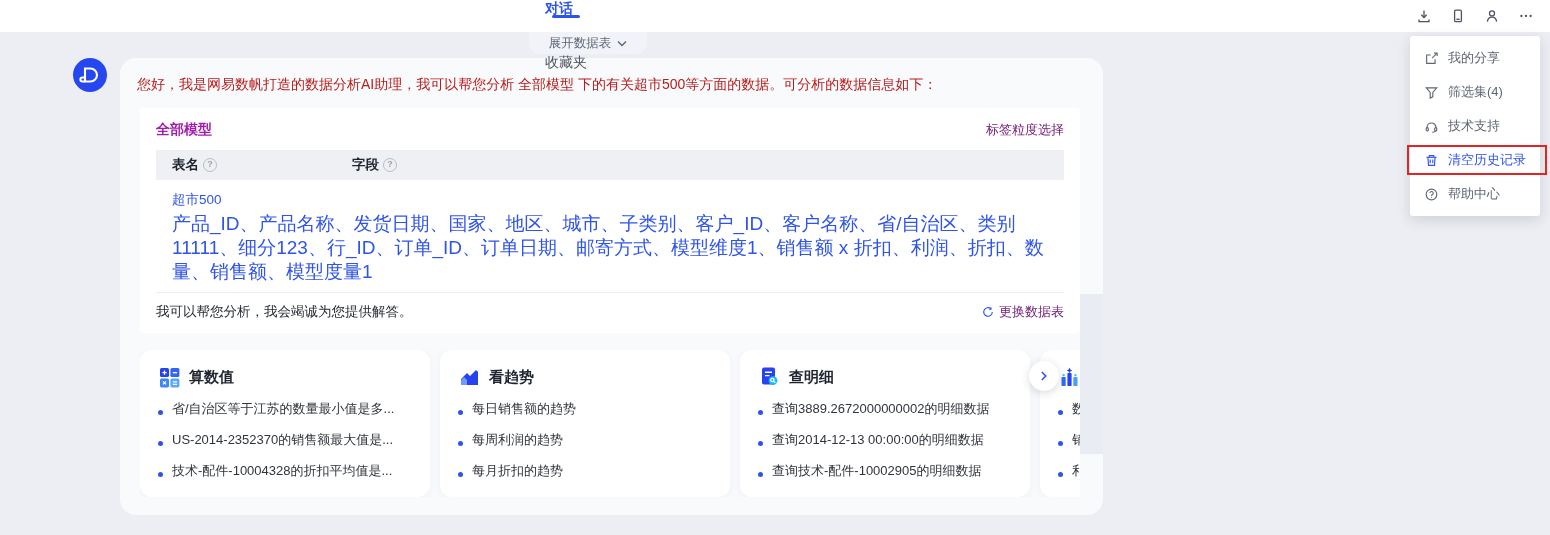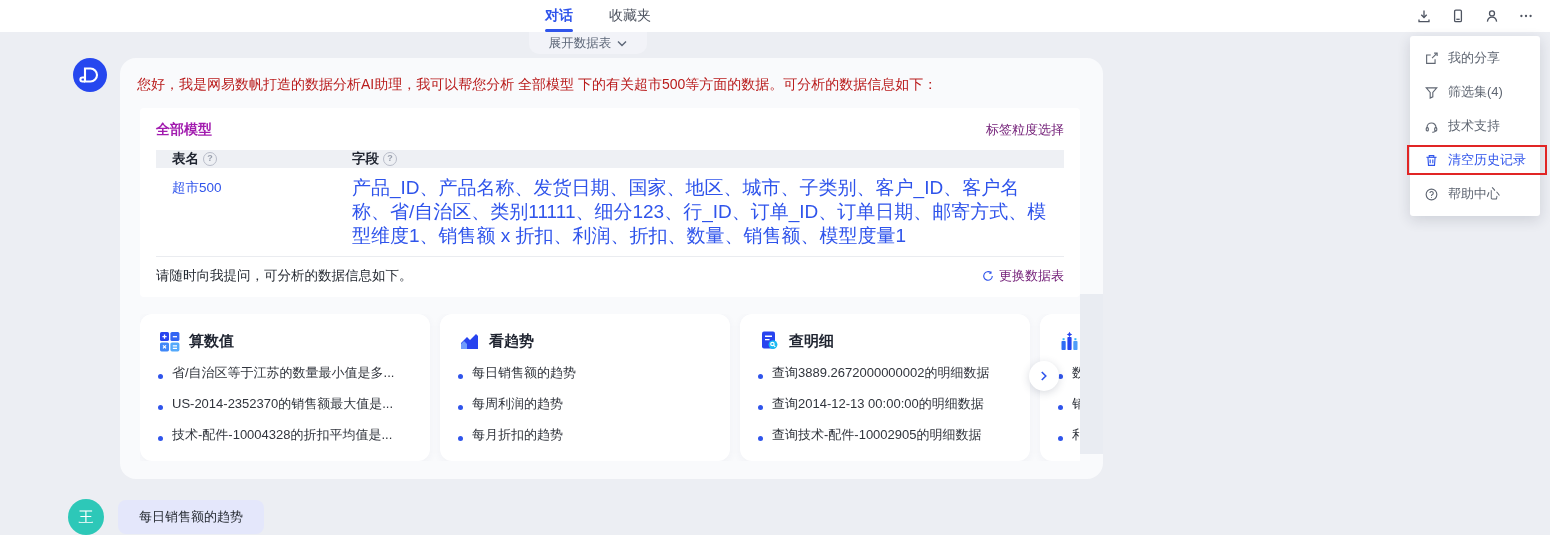--- a/index.html
+++ b/index.html
@@ -1,21 +1,21 @@
 <!DOCTYPE html>
 <html><head>
 <meta charset="utf-8">
 <style>
   html,body{margin:0;padding:0;}
   .stage{position:relative;width:1550px;height:535px;background:#eceef3;overflow:hidden;
          font-family:"Liberation Sans",sans-serif;color:#262b33;}
 
   
   .topbar{position:absolute;left:0;top:0;width:1550px;height:32px;background:#fff;z-index:10;}
-  .tabs{position:absolute;left:545px;top:0;height:32px;display:flex;gap:36px;}
+  .tabs{position:absolute;left:545px;top:0;height:32px;display:flex;gap:36px;flex-direction:column;}
   .tab{position:relative;display:flex;align-items:center;font-size:14px;color:#4c525e;cursor:pointer;}
   .tab.active{color:#2f54eb;font-weight:bold;}
   .tab.active::after{content:"";position:absolute;left:50%;transform:translateX(-50%);bottom:0;
                      width:28px;height:3px;border-radius:2px;background:#2f54eb;}
   .top-icons{position:absolute;right:16px;top:0;height:32px;display:flex;align-items:center;gap:18px;}
   .tico{width:16px;height:16px;display:flex;align-items:center;justify-content:center;cursor:pointer;}
 
   .expand-pill{position:absolute;left:529px;top:32px;width:118px;height:22px;background:#f2f3f8;
                border-radius:0 0 10px 10px;display:flex;align-items:center;justify-content:center;
                gap:6px;font-size:12.5px;color:#5c6677;z-index:9;cursor:pointer;}
@@ -36,28 +36,28 @@
   .avatar-ai{width:34px;height:34px;border-radius:50%;background:#2647ef;flex:none;
              display:flex;align-items:center;justify-content:center;}
   .msg-card{position:relative;width:983px;background:#f9fafc;border-radius:16px;padding:16px 0 18px;}
   .greeting{margin:0 20px 0 17px;font-size:14px;line-height:20px;color:#b91c1c;}
 
   .model-panel{margin:14px 23px 0 20px;background:#fff;border-radius:4px;padding:12px 16px;}
   .phead{display:flex;justify-content:space-between;align-items:center;height:20px;}
   .ptitle{font-size:14px;font-weight:600;color:#a21caf;}
   .blue-link{color:#701a75;font-size:13px;cursor:pointer;text-decoration:none;display:inline-flex;
              align-items:center;gap:5px;}
-  .thead{display:flex;align-items:center;background:#eef0f4;height:18px;margin-top:10px;padding:0 16px;}
+  .thead{display:flex;align-items:center;background:#eef0f4;height:30px;margin-top:10px;padding:0 16px;}
   .th{display:flex;align-items:center;gap:4px;font-size:13.5px;font-weight:600;color:#1f2430;}
   .c1{width:180px;flex:none;}
   .c2{flex:1;}
   .qmark{width:12px;height:12px;border:1px solid #b9bdc9;border-radius:50%;color:#9aa0ad;
          font-size:9px;line-height:11px;text-align:center;flex:none;}
   .qmark::after{content:"?";}
-  .trow{display:flex;padding:8px 16px;}
+  .trow{display:flex;padding:8px 16px;flex-direction:column;}
   .tname{font-size:13.5px;color:#2f54eb;line-height:24px;cursor:pointer;}
   .fields{font-size:19px;color:#2f54eb;line-height:24px;cursor:pointer;}
   .pdivider{border-top:1px solid #eaecf0;margin-top:0px;}
   .tfoot{display:flex;justify-content:space-between;align-items:center;padding-top:10px;height:18px;
          font-size:13.5px;color:#262b33;}
 
   .cards-viewport{margin:17px 0 0 20px;width:940px;overflow:hidden;}
   .cards-track{display:flex;gap:10px;width:1200px;}
   .s-card{width:290px;flex:none;box-sizing:border-box;background:#fff;border-radius:12px;
           padding:16px 18px 12px;height:147px;box-shadow:0 2px 8px rgba(50,60,90,.05);}
@@ -217,21 +217,21 @@
             </div>
           </div>
           <div class="trow">
             <div class="c1">
               <a class="tname">超市500</a>
             </div>
             <div class="c2 fields">产品_ID、产品名称、发货日期、国家、地区、城市、子类别、客户_ID、客户名称、省/自治区、类别11111、细分123、行_ID、订单_ID、订单日期、邮寄方式、模型维度1、销售额 x 折扣、利润、折扣、数量、销售额、模型度量1</div>
           </div>
           <div class="pdivider"></div>
           <div class="tfoot">
-            <span>请随时向我提问，可分析的数据信息如下。</span>
+            <span>我可以帮您分析，我会竭诚为您提供解答。</span>
             <a class="blue-link">
               <svg width="12" height="12" viewBox="0 0 14 14" fill="none" stroke="#2f54eb" stroke-width="1.3">
                 <path d="M12 7 a5 5 0 1 1 -1.6 -3.7"></path>
                   <path d="M10.2 1.6 L10.6 3.6 L8.6 4"></path>
               </svg>
               <span>更换数据表</span>
             </a>
           </div>
         </section>
 

